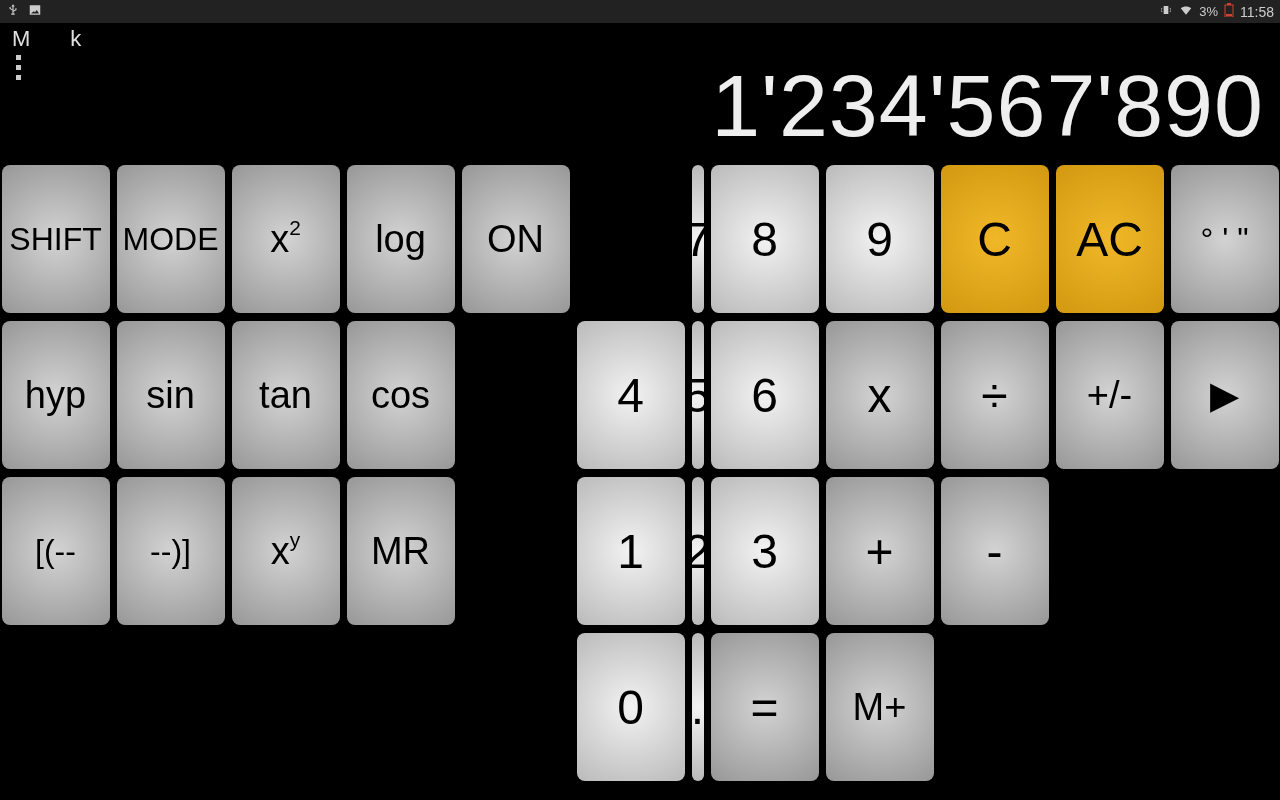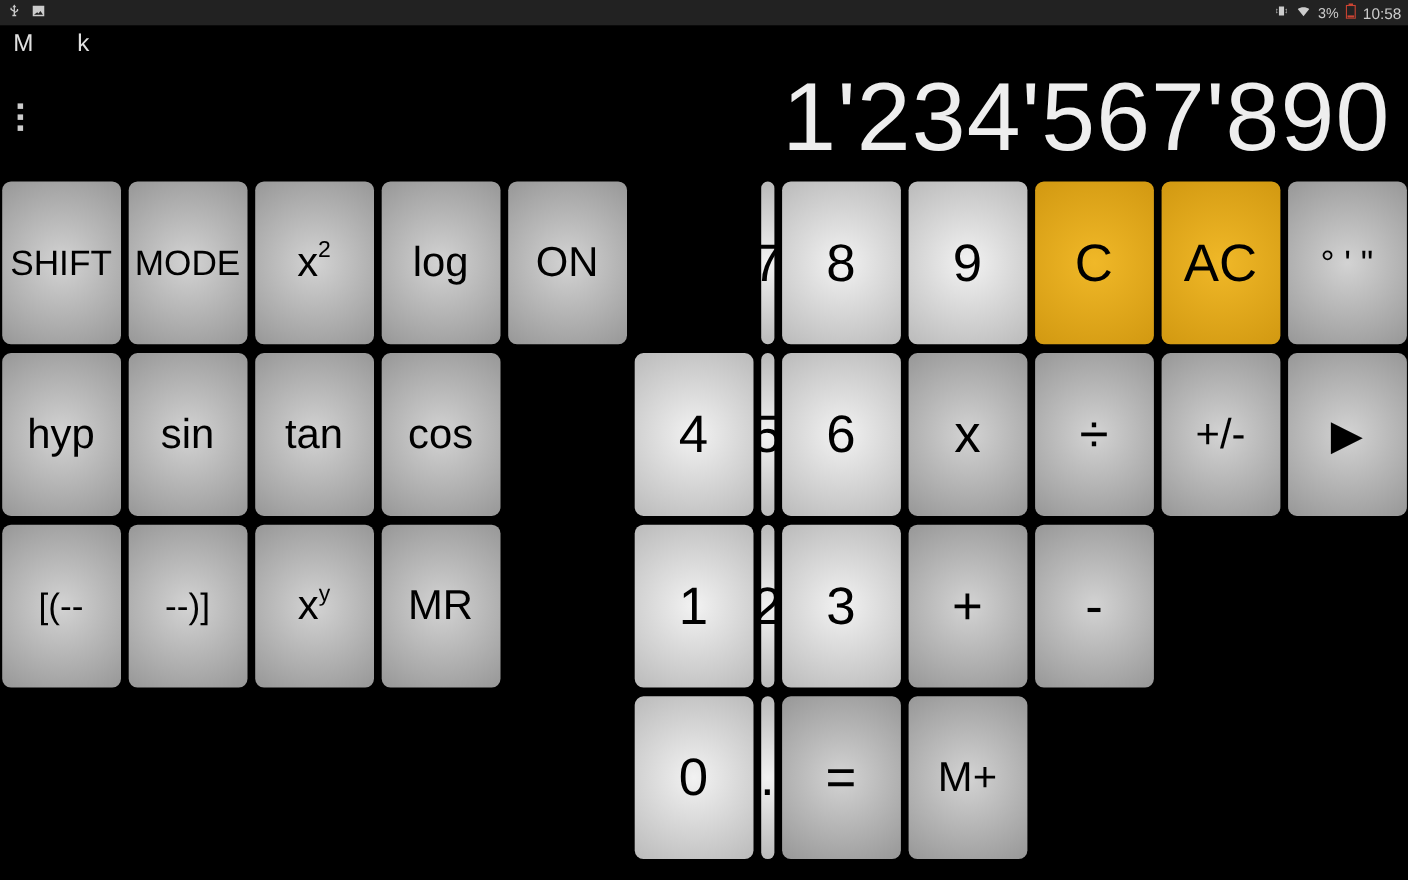--- a/index.html
+++ b/index.html
@@ -1,21 +1,21 @@
 <!DOCTYPE html>
 <html><head>
   <meta charset="utf-8">
   <style>
     * { margin:0; padding:0; box-sizing:border-box; }
     html,body{ width:1280px; height:800px; background:#000; font-family:Arial,Helvetica,sans-serif; overflow:hidden; color:#ddd; }
     .status-bar{ height:23px; background:#222; display:flex; align-items:center; justify-content:space-between; padding:0 6px; font-size:14px; color:#ccc; }
     .status-left,.status-right{ display:flex; align-items:center; gap:8px; }
     .status-right{ gap:6px; }
     .indicators{ height:32px; padding:0 12px; display:flex; align-items:center; gap:40px; color:#e0e0e0; font-size:22px; }
-    .display-row{ display:flex; align-items:center; padding:0 12px 8px 12px; }
+    .display-row{ display:flex; align-items:flex-start; padding:0 12px 8px 12px; }
     .menu-dots{ width:30px; display:flex; flex-direction:column; align-items:flex-start; gap:5px; padding-left:4px; cursor:pointer; }
     .menu-dots span{ width:5px; height:5px; background:#ccc; }
     .display{ flex:1; text-align:right; color:#eee; font-size:88px; font-weight:400; letter-spacing:1px; padding-right:4px; font-family:Arial,Helvetica,sans-serif; }
     .keypad{ padding:0 6px; display:grid; grid-template-columns:repeat(6,108px) 12px repeat(5,108px); grid-template-rows:repeat(4,148px); gap:8px 7px; justify-content:center; }
     .gap-col{ }
     .key{ border-radius:8px; display:flex; align-items:center; justify-content:center; font-size:38px; color:#000; cursor:pointer; user-select:none; font-weight:400; }
     .key.small{ font-size:32px; }
     .key.big{ font-size:48px; }
     .grad-dark{ background:radial-gradient(circle at 50% 50%,#d3d3d3 0%,#9a9a9a 95%); }
     .grad-light{ background:radial-gradient(circle at 50% 50%,#f2f2f2 0%,#bdbdbd 95%); }
@@ -52,21 +52,21 @@
         </svg>
     </span>
     <span style="font-size:13px;">3%</span>
     <span>
       <svg width="10" height="14" viewBox="0 0 10 14">
           <rect x="1" y="2" width="8" height="12" fill="none" stroke="#cc4433" stroke-width="1"></rect>
           <rect x="3" y="0" width="4" height="2" fill="#cc4433"></rect>
           <rect x="2" y="11" width="6" height="2" fill="#cc4433"></rect>
         </svg>
     </span>
-    <span style="font-size:14px;">10:58</span>
+    <span style="font-size:14px;">11:58</span>
   </div>
 </div>
 
 <div class="indicators">
   <span>M</span>
   <span>k</span>
 </div>
 
 <div class="display-row">
   <div class="menu-dots">

